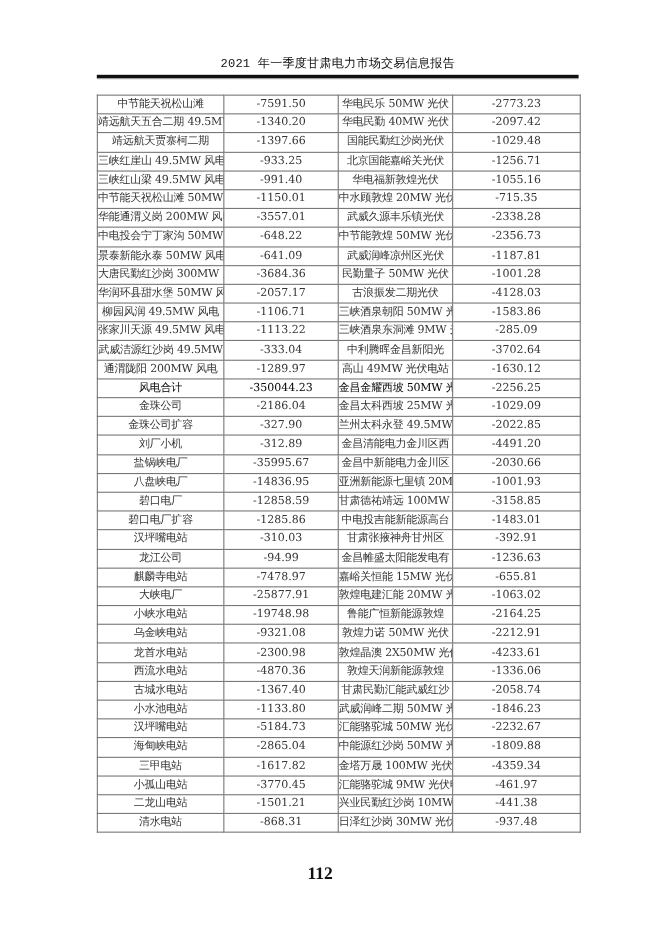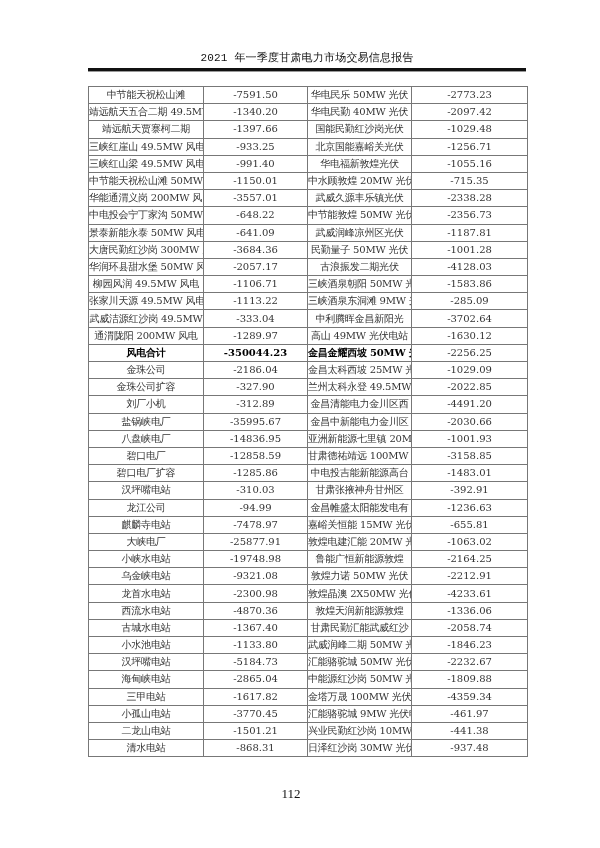--- a/index.html
+++ b/index.html
@@ -7,24 +7,24 @@
          font-family: "DejaVu Serif", "Liberation Serif", serif; color: #222; }
   .page-header { position: absolute; left: 88px; top: 50px; width: 438px; text-align: center;
          font-family: Liberation Mono, monospace; font-size: 11px; color: #111; letter-spacing: 0.2px; }
   .header-rule { position: absolute; left: 88px; top: 68px; width: 438px; height: 3px; background: #111; }
   .header-rule-thin { position: absolute; left: 88px; top: 71px; width: 438px; height: 1px; background: #999; }
   table.data { position: absolute; left: 88px; top: 86px; width: 439px; border-collapse: collapse; table-layout: fixed; }
   table.data td { border: 1px solid #777; height: 16.2px; padding: 0; font-size: 10px; line-height: 16px;
          text-align: center; white-space: nowrap; overflow: hidden; color: #333; }
   table.data td.name { font-size: 10px; letter-spacing: -0.2px; }
   table.data td.num { font-family: "DejaVu Serif", "Liberation Serif", serif; font-size: 10px; }
-  table.data tr.total td.name, table.data tr.total td.num.left { font-weight: bold; color: #000; }
+  table.data tr.total td.name, table.data tr.total td.num.left { font-weight: normal; color: #000; }
   col.c1 { width: 115px; } col.c2 { width: 104px; } col.c3 { width: 104px; } col.c4 { width: 116px; }
   .page-number { position: absolute; left: 0; width: 582px; top: 786px; text-align: center;
-         font-family: "Liberation Serif", "DejaVu Serif", serif; font-size: 13px; color: #111; }
+         font-family: "Liberation Serif", "DejaVu Serif", serif; font-size: 16px; color: #111; font-weight: bold; }
 </style>
 </head>
 <body>
 
 <div class="page-header">2021 年一季度甘肃电力市场交易信息报告</div>
 <div class="header-rule"></div>
 <div class="header-rule-thin"></div>
 
 <table class="data">
   <colgroup>

